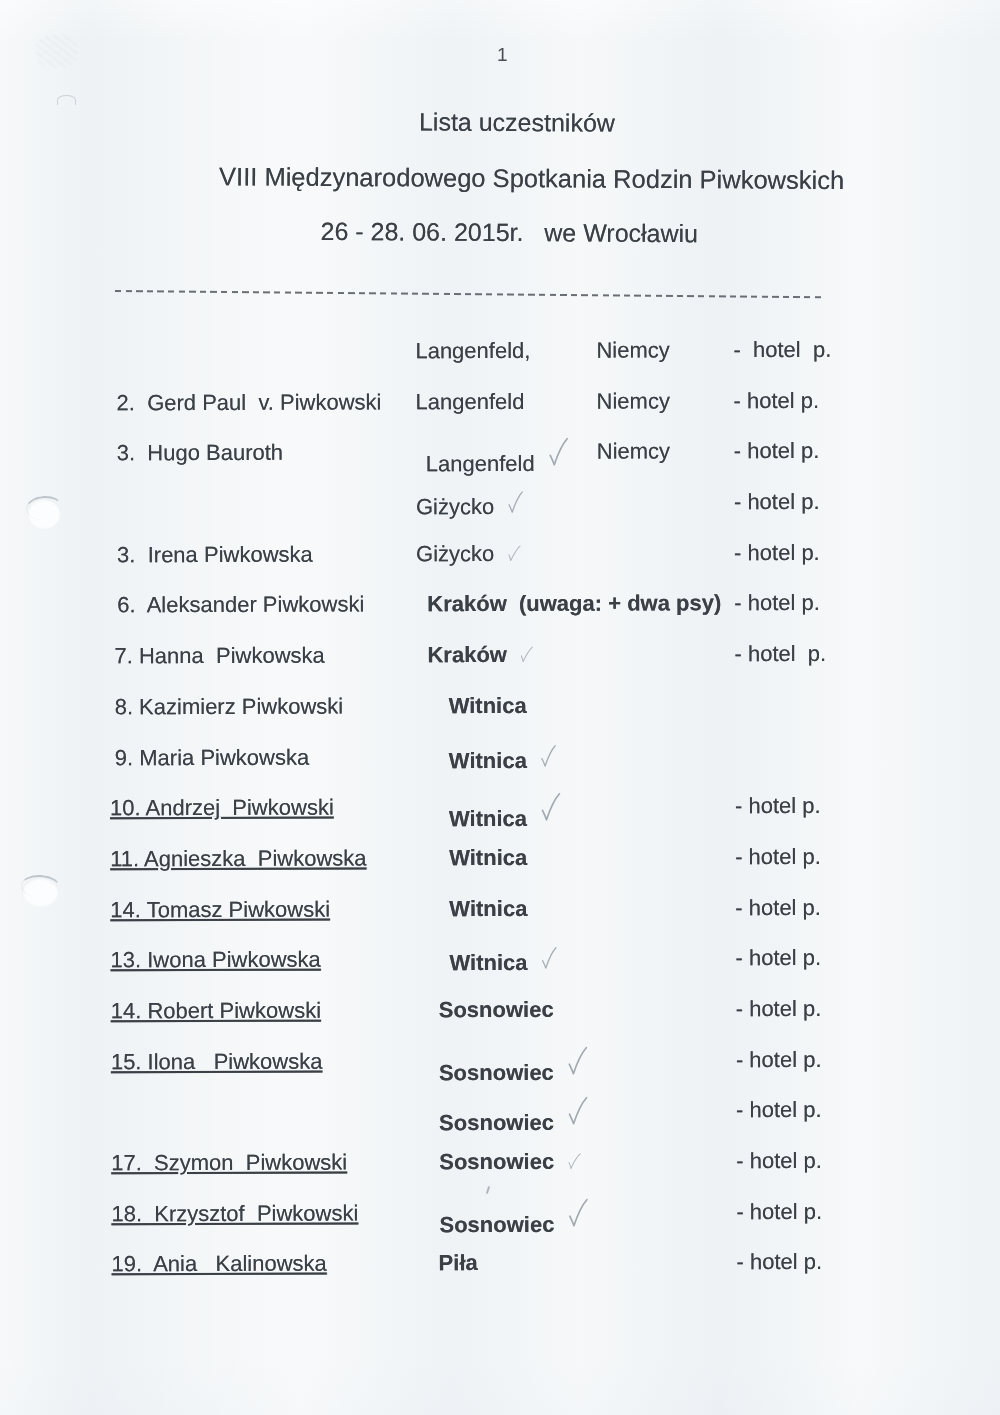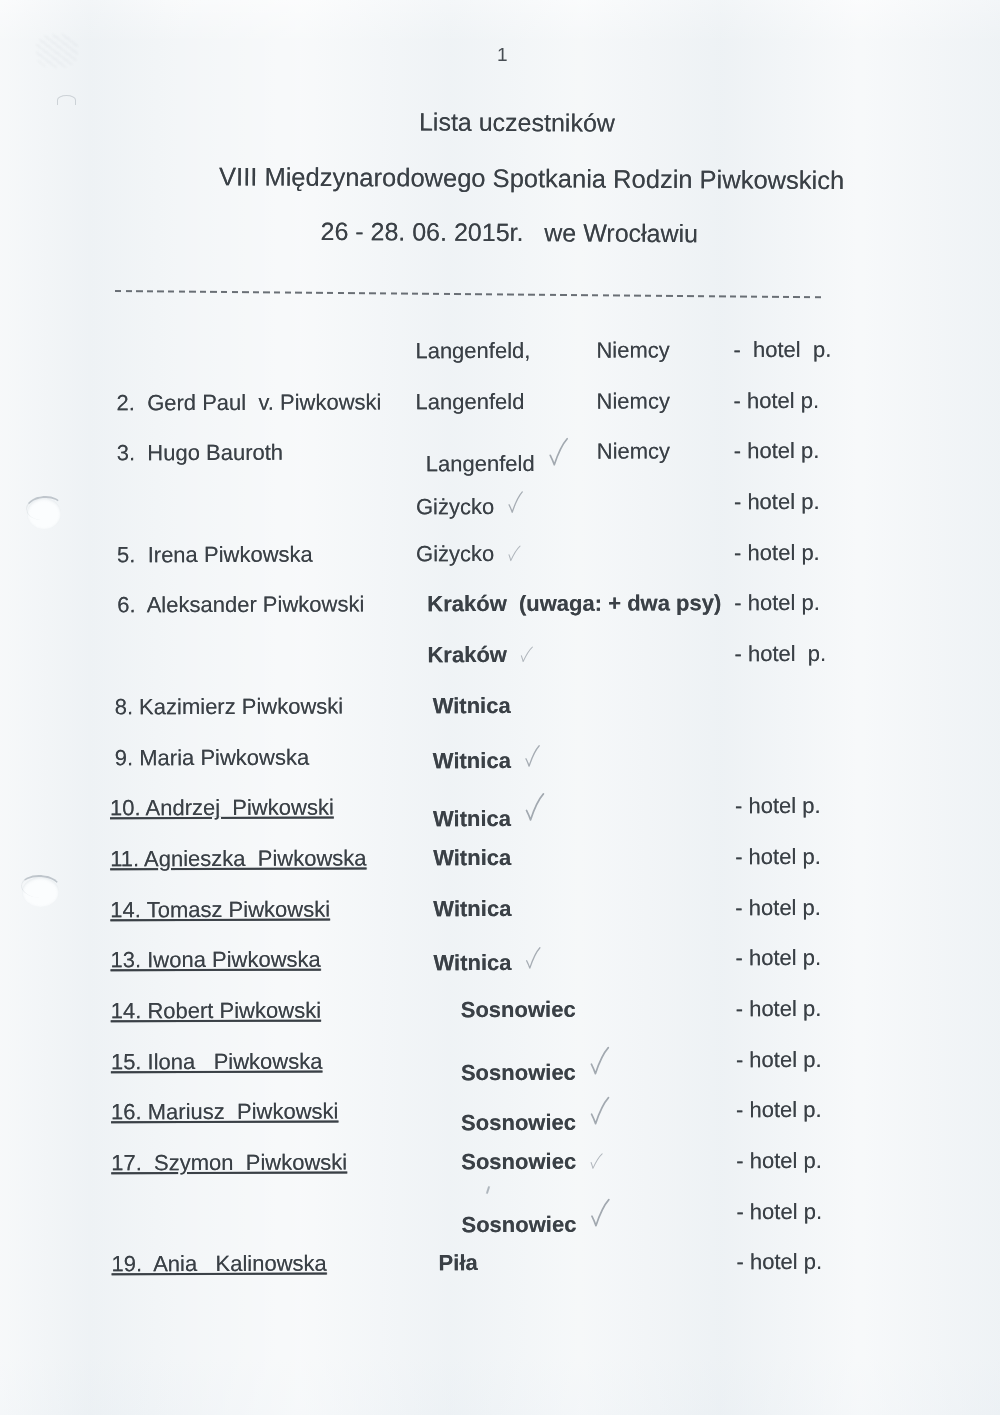--- a/index.html
+++ b/index.html
@@ -51,22 +51,22 @@
   .cell {
     position: absolute; top: 6px; font-size: 22px; line-height: 28px;
     white-space: pre; text-shadow: 0 0 0.6px rgba(58,64,70,0.7);
   }
   .name { left: 118px; }
   .row:nth-child(n+7)  .name { left: 115px; }
   .row:nth-child(n+10) .name { left: 110px; text-decoration: underline; }
   .city { left: 417px; }
   .row:nth-child(3) .city { left: 427px; }
   .row:nth-child(n+6) .city { left: 428px; font-weight: bold; }
-  .row:nth-child(n+8) .city { left: 433px; }
-  .row:nth-child(n+14) .city { left: 460px; }
+  .row:nth-child(n+8) .city { left: 449px; }
+  .row:nth-child(n+14) .city { left: 438px; }
   .row:nth-child(19) .city { left: 437px; }
   .country { left: 598px; }
   .hotel { left: 735px; }
   
   .check { display: inline-block; margin-left: 12px; vertical-align: baseline; }
   .check path { stroke: var(--pencil, #9aa1a9); fill: none; stroke-width: 1.7; stroke-linecap: round; stroke-linejoin: round; }
   .check-sm { width: 15px; height: 19px; transform: translateY(2px) rotate(6deg); opacity: 0.75; }
   .check-md { width: 18px; height: 25px; transform: translateY(1px); opacity: 0.85; }
   .check-lg { width: 22px; height: 33px; transform: translateY(-2px); opacity: 0.9; }
   
@@ -140,36 +140,37 @@
 
   <div class="row">
     <span class="cell city"><span class="city-text">Giżycko</span><svg class="check check-md" viewBox="0 0 22 32" aria-hidden="true">
           <path d="M3.5,19 C5,22 6.5,25.5 7.5,28.5 C10.5,19.5 16,7.5 20.5,2.5"></path>
         </svg></span>
     <span class="cell country"></span>
     <span class="cell hotel">- hotel p.</span>
   </div>
 
   <div class="row">
-    <span class="cell name">5.  Irena Piwkowska</span>
+    <span class="cell name">3.  Irena Piwkowska</span>
     <span class="cell city"><span class="city-text">Giżycko</span><svg class="check check-sm" viewBox="0 0 22 32" aria-hidden="true">
           <path d="M3.5,19 C5,22 6.5,25.5 7.5,28.5 C10.5,19.5 16,7.5 20.5,2.5"></path>
         </svg></span>
     <span class="cell country"></span>
     <span class="cell hotel">- hotel p.</span>
   </div>
 
   <div class="row">
     <span class="cell name">6.  Aleksander Piwkowski</span>
     <span class="cell city"><span class="city-text">Kraków  (uwaga: + dwa psy)</span></span>
     <span class="cell country"></span>
     <span class="cell hotel">- hotel p.</span>
   </div>
 
   <div class="row">
+    <span class="cell name">7. Hanna  Piwkowska</span>
     <span class="cell city"><span class="city-text">Kraków</span><svg class="check check-sm" viewBox="0 0 22 32" aria-hidden="true">
           <path d="M3.5,19 C5,22 6.5,25.5 7.5,28.5 C10.5,19.5 16,7.5 20.5,2.5"></path>
         </svg></span>
     <span class="cell country"></span>
     <span class="cell hotel">- hotel  p.</span>
   </div>
 
   <div class="row">
     <span class="cell name">8. Kazimierz Piwkowski</span>
     <span class="cell city"><span class="city-text">Witnica</span></span>
@@ -228,38 +229,38 @@
   <div class="row">
     <span class="cell name">15. Ilona   Piwkowska</span>
     <span class="cell city"><span class="city-text">Sosnowiec</span><svg class="check check-lg" viewBox="0 0 22 32" aria-hidden="true">
           <path d="M3.5,19 C5,22 6.5,25.5 7.5,28.5 C10.5,19.5 16,7.5 20.5,2.5"></path>
         </svg></span>
     <span class="cell country"></span>
     <span class="cell hotel">- hotel p.</span>
   </div>
 
   <div class="row">
-    <span class="cell name">16. Mariusz  Piwkowski</span>
     <span class="cell city"><span class="city-text">Sosnowiec</span><svg class="check check-lg" viewBox="0 0 22 32" aria-hidden="true">
           <path d="M3.5,19 C5,22 6.5,25.5 7.5,28.5 C10.5,19.5 16,7.5 20.5,2.5"></path>
         </svg></span>
     <span class="cell country"></span>
     <span class="cell hotel">- hotel p.</span>
   </div>
 
   <div class="row">
     <span class="cell name">17.  Szymon  Piwkowski</span>
     <span class="cell city"><span class="city-text">Sosnowiec</span><svg class="check check-sm" viewBox="0 0 22 32" aria-hidden="true">
           <path d="M3.5,19 C5,22 6.5,25.5 7.5,28.5 C10.5,19.5 16,7.5 20.5,2.5"></path>
         </svg></span>
     <span class="cell country"></span>
     <span class="cell hotel">- hotel p.</span>
   </div>
 
   <div class="row">
+    <span class="cell name">18.  Krzysztof  Piwkowski</span>
     <span class="cell city"><span class="city-text">Sosnowiec</span><svg class="check check-lg" viewBox="0 0 22 32" aria-hidden="true">
           <path d="M3.5,19 C5,22 6.5,25.5 7.5,28.5 C10.5,19.5 16,7.5 20.5,2.5"></path>
         </svg></span>
     <span class="cell country"></span>
     <span class="cell hotel">- hotel p.</span>
   </div>
 
   <div class="row">
     <span class="cell name">19.  Ania   Kalinowska</span>
     <span class="cell city"><span class="city-text">Piła</span></span>

